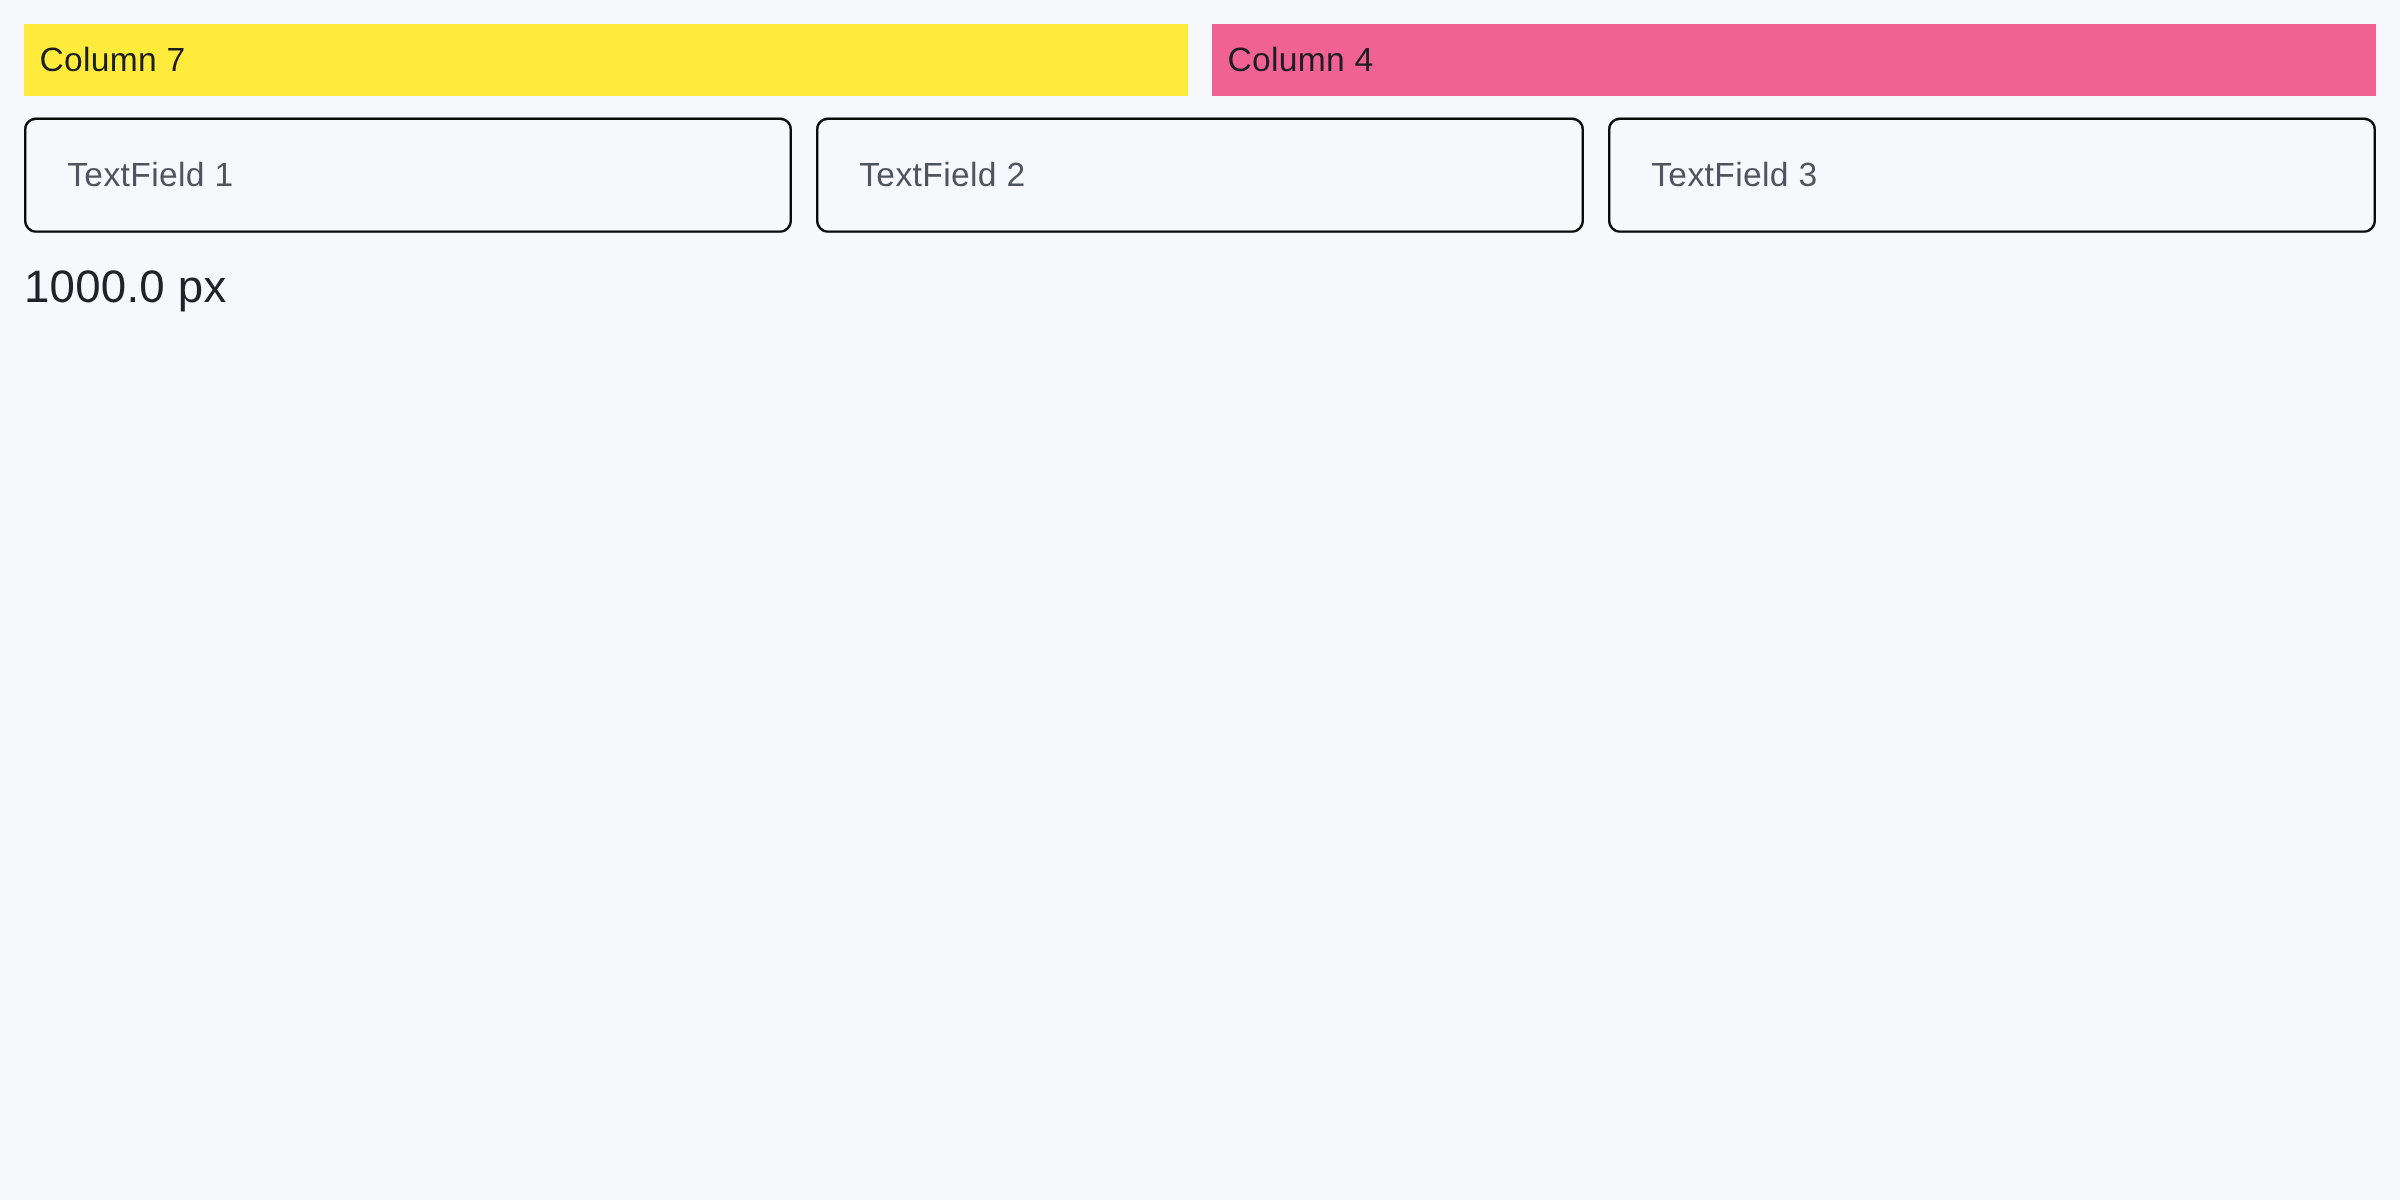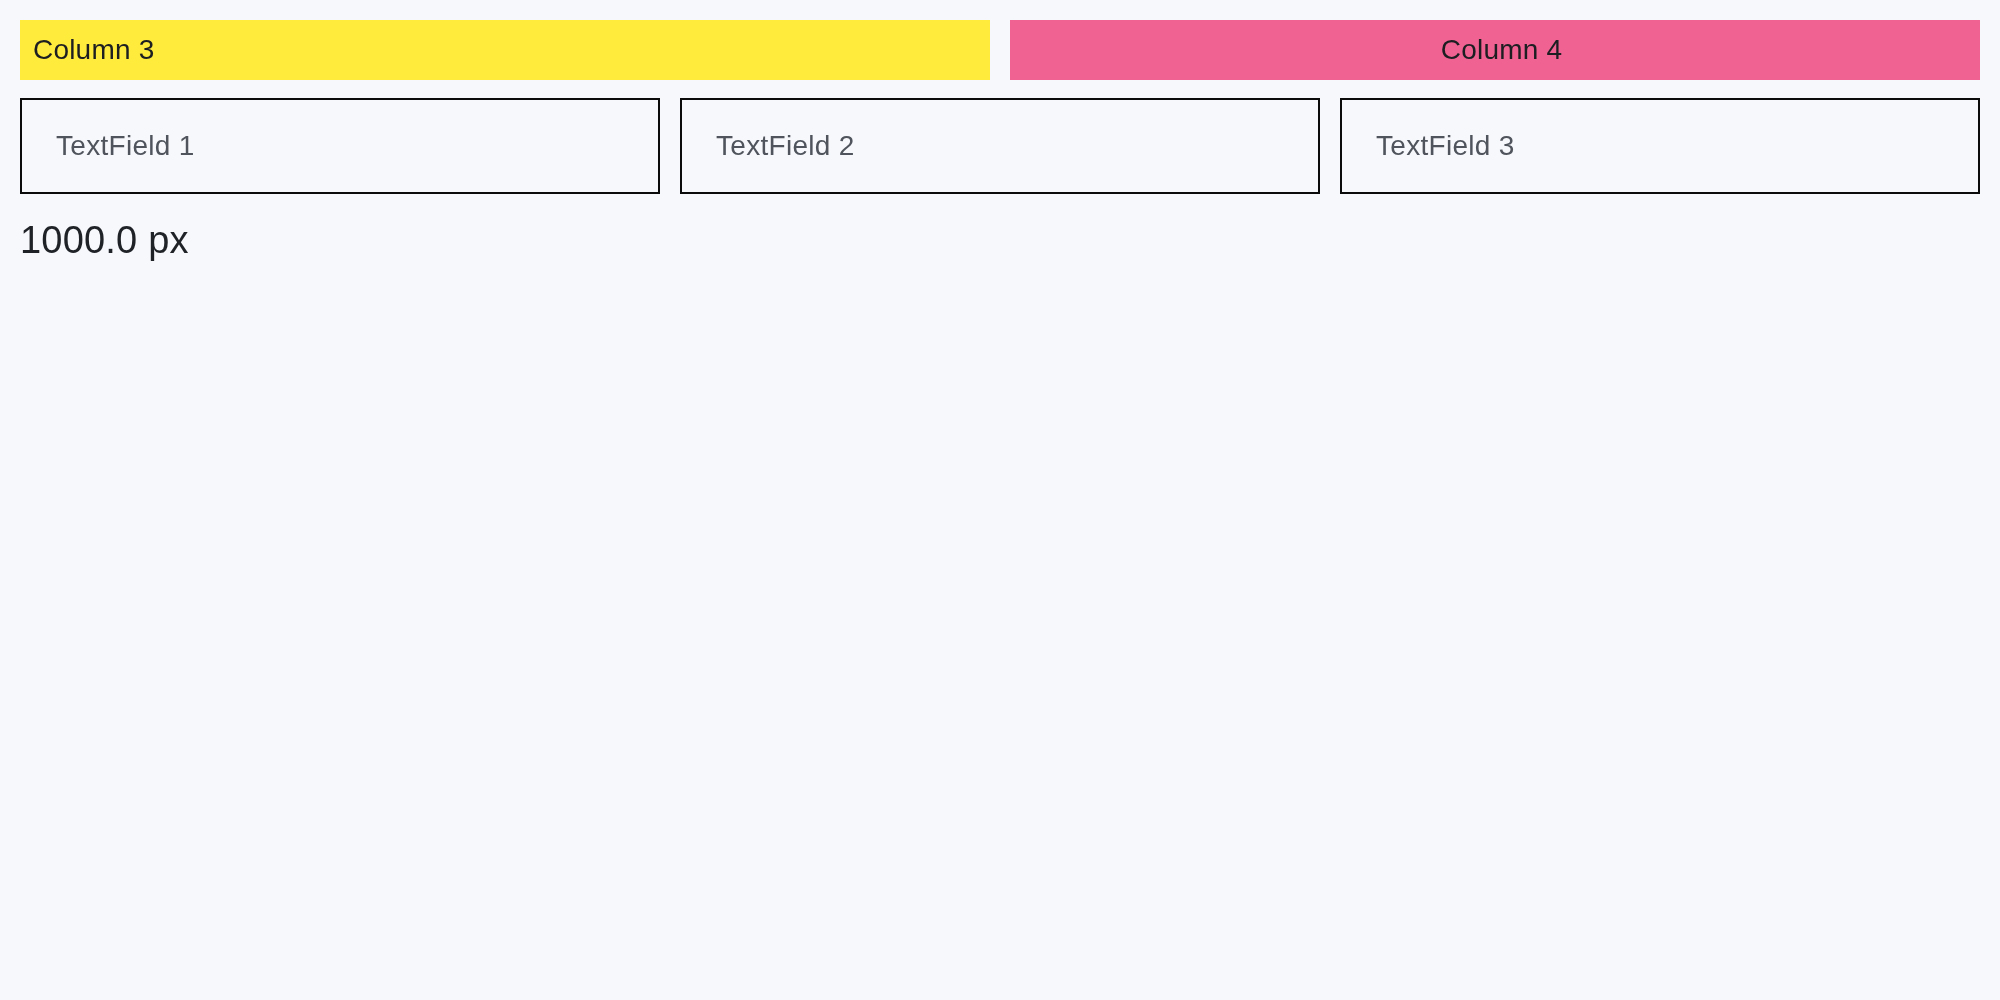--- a/index.html
+++ b/index.html
@@ -42,21 +42,21 @@
     top: 98px;
     height: 96px;
     display: flex;
     gap: 20px;
   }
   .textfield {
     flex: 1 1 0;
     box-sizing: border-box;
     height: 96px;
     border: 2.5px solid #0B0B0C;
-    border-radius: 0;
+    border-radius: 10px;
     background: transparent;
     font-family: "Liberation Sans", "DejaVu Sans", sans-serif;
     font-size: 28px;
     padding: 0 0 0 34px;
     color: #202429;
     outline: none;
     letter-spacing: 0.3px;
   }
   .textfield::placeholder {
     color: #50555D;
@@ -70,23 +70,23 @@
     font-size: 38px;
     color: #1F2226;
     letter-spacing: 0.2px;
   }
 </style>
 </head>
 <body style="background: rgb(247, 248, 252);">
 
 <div class="columns-row">
   <div class="column" style="background: rgb(255, 235, 59);">
-    <span>Column 3</span>
+    <span>Column 7</span>
   </div>
-  <div class="column" style="background: rgb(240, 98, 146); justify-content: center;">
+  <div class="column" style="background: rgb(240, 98, 146);">
     <span>Column 4</span>
   </div>
 </div>
 
 <div class="fields-row">
   <input type="text" class="textfield" placeholder="TextField 1" style="">
   <input type="text" class="textfield" placeholder="TextField 2" style="">
   <input type="text" class="textfield" placeholder="TextField 3" style="">
 </div>
 

